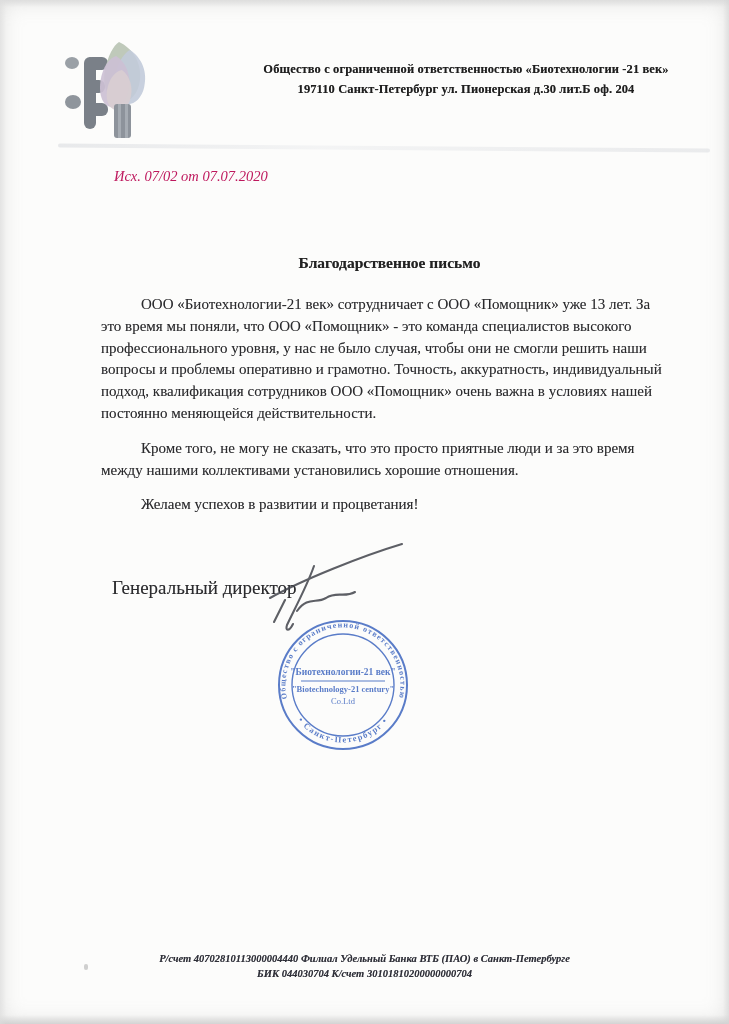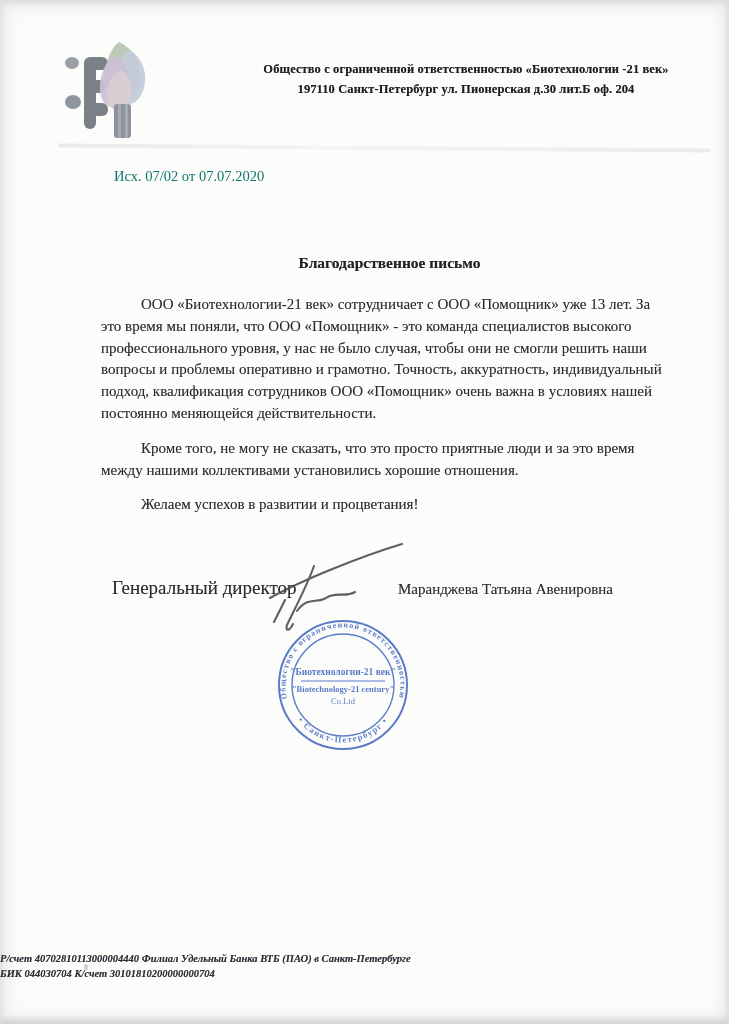--- a/index.html
+++ b/index.html
@@ -26,39 +26,39 @@
     background:#9a9a9a;border-radius:2px;opacity:.45;}
 
   .logo{position:absolute;left:64px;top:40px;width:86px;height:102px;}
 
   .letterhead{
     position:absolute;left:240px;top:60px;width:452px;
     text-align:center;font-weight:bold;font-size:12.5px;line-height:19.5px;
     color:#1e1e1e;letter-spacing:.1px;
     text-shadow:0 0 .5px rgba(40,40,40,.55);
   }
-  .ref{position:absolute;left:114px;top:168px;font-size:14.5px;color:#0f766e;}
+  .ref{position:absolute;left:114px;top:168px;font-style:italic;font-size:14.5px;color:#be185d;}
   .doc-title{position:absolute;left:0;top:254px;width:729px;text-align:center;
     font-weight:bold;font-size:15.5px;color:#222;text-shadow:0 0 .5px rgba(40,40,40,.5);padding-left:25px;}
 
   .body-text{position:absolute;left:101px;top:294px;width:566px;
     font-size:15px;line-height:21.8px;color:#2b2b2e;
     text-shadow:0 0 .5px rgba(60,60,60,.4);}
   .body-text p{margin:0 0 13px 0;text-indent:40px;}
 
   .sig-role{position:absolute;left:112px;top:577px;font-size:19px;color:#2b2b2e;
     text-shadow:0 0 .5px rgba(60,60,60,.4);}
   .sig-name{position:absolute;left:398px;top:581px;font-size:15px;color:#2b2b2e;
     text-shadow:0 0 .5px rgba(60,60,60,.4);}
   .signature{position:absolute;left:252px;top:534px;width:160px;height:100px;}
 
   .stamp{position:absolute;left:275px;top:614px;width:136px;height:142px;opacity:.92;}
   .stamp text{font-family:"Liberation Serif","DejaVu Serif",serif;}
 
-  .footer{position:absolute;left:0;top:952px;width:729px;
+  .footer{position:absolute;left:0;top:952px;width:729px;text-align:center;
     font-weight:bold;font-style:italic;font-size:10.5px;line-height:14.5px;
     color:#2e2f38;text-shadow:0 0 .4px rgba(50,50,60,.5);}
 </style>
 </head>
 <body>
 
 <div class="page">
 
   <div class="edge-top"></div>
   <div class="edge-bottom"></div>
@@ -92,21 +92,20 @@
 
   <div class="doc-title">Благодарственное письмо</div>
 
   <div class="body-text">
     <p>ООО «Биотехнологии-21 век» сотрудничает с ООО «Помощник» уже 13 лет. За это время мы поняли, что ООО «Помощник» - это команда специалистов высокого профессионального уровня, у нас не было случая, чтобы они не смогли решить наши вопросы и проблемы оперативно и грамотно. Точность, аккуратность, индивидуальный подход, квалификация сотрудников ООО «Помощник» очень важна в условиях нашей постоянно меняющейся действительности.</p>
     <p>Кроме того, не могу не сказать, что это просто приятные люди и за это время между нашими коллективами установились хорошие отношения.</p>
     <p>Желаем успехов в развитии и процветания!</p>
   </div>
 
   <div class="sig-role">Генеральный директор</div>
-  <div class="sig-name">Маранджева Татьяна Авенировна</div>
 
   <svg class="signature" viewBox="0 0 160 100">
     <g fill="none" stroke="#42444c" stroke-width="2.1" stroke-linecap="round" opacity=".85">
       <path d="M18 64 C50 46 110 22 150 10"></path>
       <path d="M62 32 C55 52 42 76 35 91 C33 97 37 98 41 90"></path>
       <path d="M22 88 L33 66"></path>
       <path d="M45 77 C56 62 64 70 74 64 C84 57 93 64 103 58"></path>
     </g>
   </svg>
 

